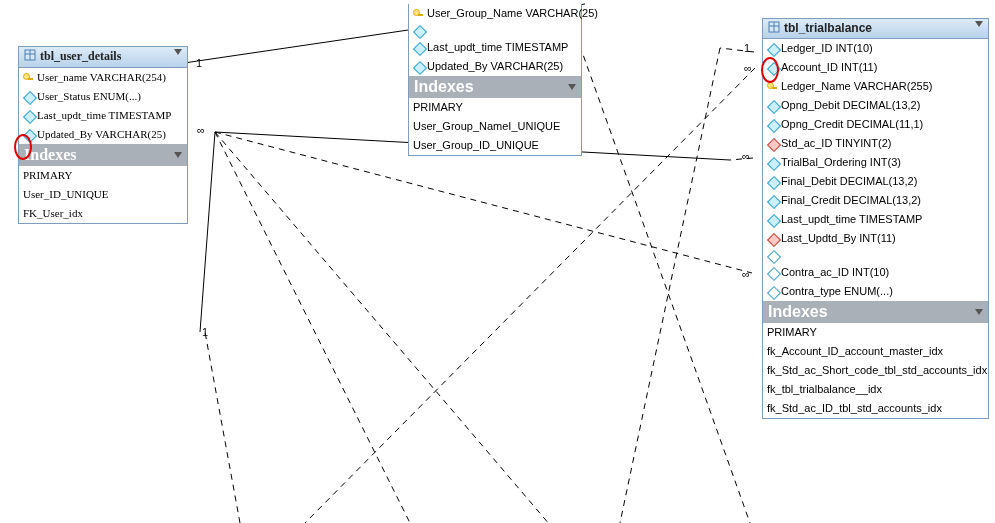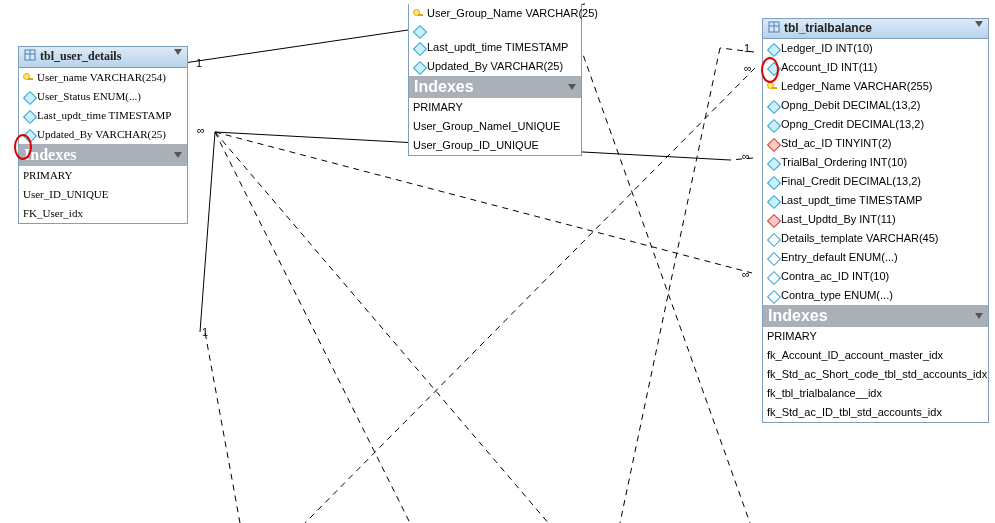--- a/index.html
+++ b/index.html
@@ -226,49 +226,48 @@
   <div class="row">
       <span class="icon"><span class="key-icon"></span></span>
       <span>Ledger_Name VARCHAR(255)</span>
     </div>
   <div class="row">
       <span class="icon"><span class="diamond blue"></span></span>
       <span>Opng_Debit DECIMAL(13,2)</span>
     </div>
   <div class="row">
       <span class="icon"><span class="diamond blue"></span></span>
-      <span>Opng_Credit DECIMAL(13,2)</span>
+      <span>Opng_Credit DECIMAL(11,1)</span>
     </div>
   <div class="row">
       <span class="icon"><span class="diamond red"></span></span>
       <span>Std_ac_ID TINYINT(2)</span>
     </div>
   <div class="row">
       <span class="icon"><span class="diamond blue"></span></span>
-      <span>TrialBal_Ordering INT(10)</span>
+      <span>TrialBal_Ordering INT(3)</span>
+    </div>
+  <div class="row">
+      <span class="icon"><span class="diamond blue"></span></span>
+      <span>Final_Debit DECIMAL(13,2)</span>
     </div>
   <div class="row">
       <span class="icon"><span class="diamond blue"></span></span>
       <span>Final_Credit DECIMAL(13,2)</span>
     </div>
   <div class="row">
       <span class="icon"><span class="diamond blue"></span></span>
       <span>Last_updt_time TIMESTAMP</span>
     </div>
   <div class="row">
       <span class="icon"><span class="diamond red"></span></span>
       <span>Last_Updtd_By INT(11)</span>
     </div>
   <div class="row">
       <span class="icon"><span class="diamond open"></span></span>
-      <span>Details_template VARCHAR(45)</span>
-    </div>
-  <div class="row">
-      <span class="icon"><span class="diamond open"></span></span>
-      <span>Entry_default ENUM(...)</span>
     </div>
   <div class="row">
       <span class="icon"><span class="diamond open"></span></span>
       <span>Contra_ac_ID INT(10)</span>
     </div>
   <div class="row">
       <span class="icon"><span class="diamond open"></span></span>
       <span>Contra_type ENUM(...)</span>
     </div>
   <div class="section-header">

